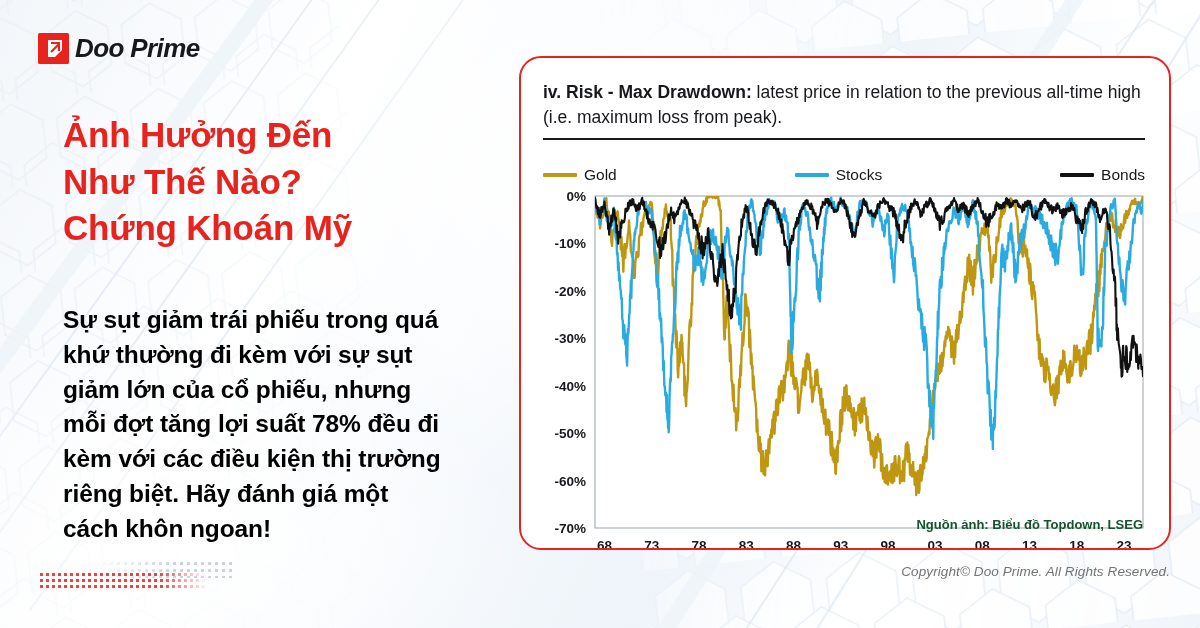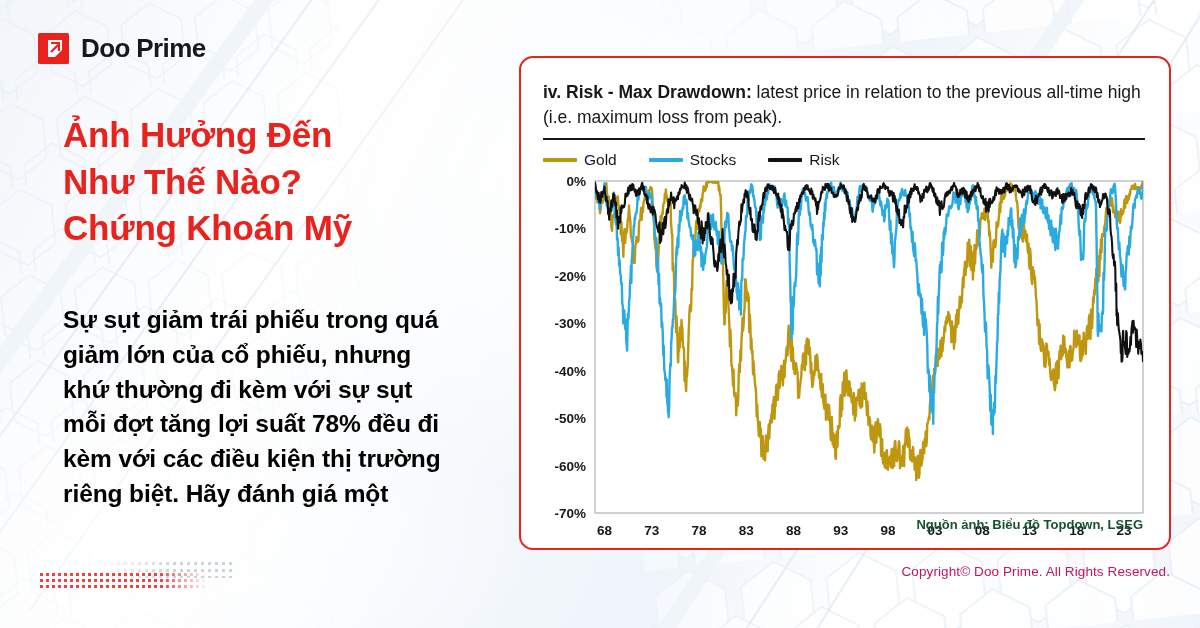--- a/index.html
+++ b/index.html
@@ -31,21 +31,21 @@
     position:absolute;left:120px;top:-180px;width:900px;height:700px;
     background:radial-gradient(ellipse at 50% 50%, rgba(255,255,255,.95) 0%, rgba(255,255,255,0) 62%);
     transform:rotate(-22deg);
   }
   .bg-glow2{
     position:absolute;left:-200px;top:330px;width:760px;height:420px;
     background:radial-gradient(ellipse at 50% 50%, rgba(255,255,255,.92) 0%, rgba(255,255,255,0) 65%);
   }
 
   
-  .logo{position:absolute;left:38px;top:33px;display:flex;align-items:flex-start;gap:12px;}
+  .logo{position:absolute;left:38px;top:33px;display:flex;align-items:flex-start;gap:6px;font-style:italic;}
   .logo-mark{width:31px;height:31px;position:relative;}
   .logo-text{
     font-size:26px;font-weight:bold;letter-spacing:-.6px;color:#16181c;
     font-family:"Liberation Sans", sans-serif;
   }
 
   
   .headline{
     position:absolute;left:63px;top:112px;width:430px;
     color:#e8231e;font-size:35px;line-height:1.33;font-weight:bold;
@@ -72,39 +72,39 @@
     position:absolute;left:0;top:11px;width:166px;height:15px;
     background-image:radial-gradient(circle at 1.6px 1.6px,#e8231e 1.6px,transparent 1.8px);
     background-size:6px 6px;opacity:.85;
     -webkit-mask-image:linear-gradient(80deg,rgba(0,0,0,1) 0%,rgba(0,0,0,1) 72%,rgba(0,0,0,0) 100%);
             mask-image:linear-gradient(80deg,rgba(0,0,0,1) 0%,rgba(0,0,0,1) 72%,rgba(0,0,0,0) 100%);
   }
 
   
   .copyright{
     position:absolute;right:30px;top:564px;
-    font-size:13.5px;color:#be185d;letter-spacing:.1px;
+    font-size:13.5px;color:#737373;letter-spacing:.1px;font-style:italic;
   }
 
   
   .card{
     position:absolute;left:519px;top:56px;width:652px;height:494px;
-    border:2.5px solid #e8231e;border-radius:14px;background:#ffffff;
+    border:2.5px solid #e8231e;border-radius:22px;background:#ffffff;
     box-sizing:border-box;overflow:hidden;
   }
   .card-inner{position:absolute;inset:0;padding:22px 24px 12px 22px;box-sizing:border-box;}
   .chart-title{
     font-size:17.5px;line-height:1.45;color:#16181c;
     border-bottom:2.5px solid #16181c;padding-bottom:7px;
     font-family:"Liberation Sans", sans-serif;
   }
   .chart-title b{font-weight:bold;}
   .chart-title span.reg{font-weight:normal;}
 
-  .legend{display:flex;justify-content:flex-start;gap:32px;margin-top:11px;}
+  .legend{display:flex;justify-content:space-between;gap:32px;margin-top:26px;}
   .legend-item{display:flex;align-items:center;gap:7px;}
   .legend-swatch{width:34px;height:4.5px;border-radius:1px;display:inline-block;}
   .legend-label{font-size:15.5px;color:#16181c;font-family:"Liberation Sans", sans-serif;}
 
   .plot-wrap{position:relative;margin-top:6px;}
   .src-note{
     position:absolute;right:26px;bottom:16px;
     font-size:13px;font-weight:bold;color:#14532d;
   }
   svg{display:block;}
@@ -184,25 +184,26 @@
   </div>
 
   <div class="headline">
     <div>Ảnh Hưởng Đến</div>
     <div>Như Thế Nào?</div>
     <div>Chứng Khoán Mỹ</div>
   </div>
 
   <div class="body-copy">
     <div>Sự sụt giảm trái phiếu trong quá</div>
+    <div>khứ thường đi kèm với sự sụt</div>
     <div>giảm lớn của cổ phiếu, nhưng</div>
-    <div>khứ thường đi kèm với sự sụt</div>
     <div>mỗi đợt tăng lợi suất 78% đều đi</div>
     <div>kèm với các điều kiện thị trường</div>
     <div>riêng biệt. Hãy đánh giá một</div>
+    <div>cách khôn ngoan!</div>
   </div>
 
   <div class="deco">
     <div class="deco-grey"></div>
     <div class="deco-red"></div>
   </div>
 
   <div class="copyright">Copyright© Doo Prime. All Rights Reserved.</div>
 
   <div class="card">
@@ -216,21 +217,21 @@
         <div class="legend-item">
           <span class="legend-swatch" style="background:#BF960F"></span>
           <span class="legend-label">Gold</span>
         </div>
         <div class="legend-item">
           <span class="legend-swatch" style="background:#29ABE2"></span>
           <span class="legend-label">Stocks</span>
         </div>
         <div class="legend-item">
           <span class="legend-swatch" style="background:#111111"></span>
-          <span class="legend-label">Risk</span>
+          <span class="legend-label">Bonds</span>
         </div>
       </div>
 
       <div class="plot-wrap">
         <svg id="chart-svg" width="606" height="372" viewBox="0 0 606 372">
             <rect x="52" y="6" width="548" height="332" fill="#fff" stroke="#9aa3ab" stroke-width="1"></rect>
             <text x="43" y="11" text-anchor="end" class="axis-text">0%</text>
             <text x="43" y="58.42857142857142" text-anchor="end" class="axis-text">-10%</text>
             <text x="43" y="105.85714285714285" text-anchor="end" class="axis-text">-20%</text>
             <text x="43" y="153.28571428571428" text-anchor="end" class="axis-text">-30%</text>

